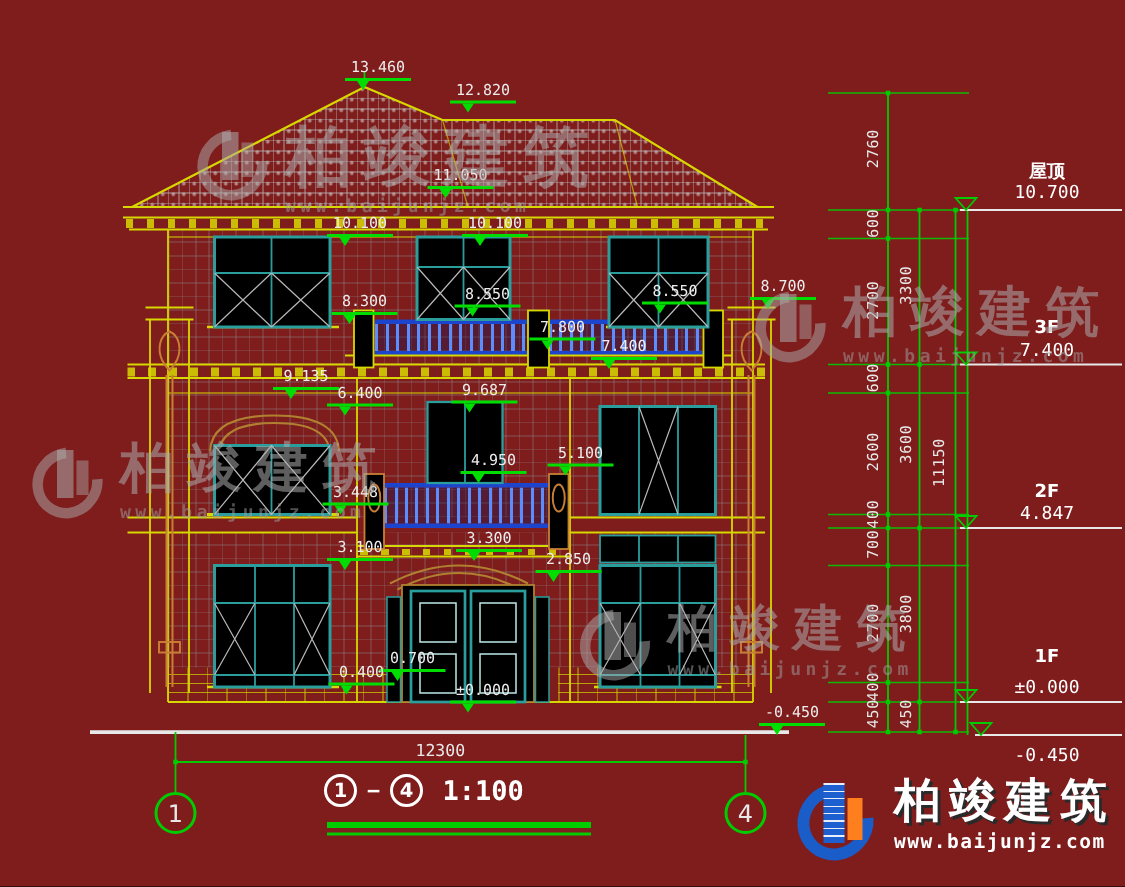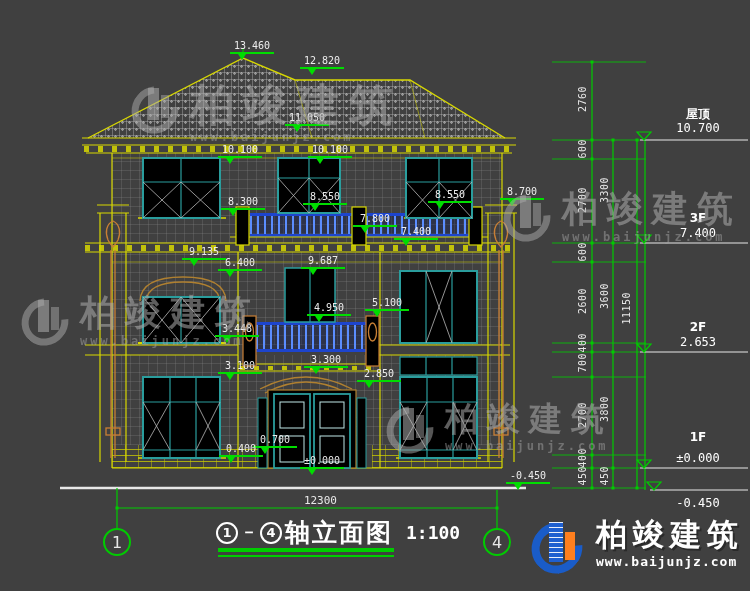--- a/index.html
+++ b/index.html
@@ -1,16 +1,16 @@
 <!DOCTYPE html>
 <html><head>
 <meta charset="utf-8">
 <style>
   html,body{margin:0;padding:0;background:#000;}
-  .canvas{position:relative;width:750px;height:591px;background:#404040;overflow:hidden;
+  .canvas{position:relative;width:750px;height:591px;background:#7f1d1d;overflow:hidden;
           font-family:"DejaVu Sans",sans-serif;}
   .canvas *{box-sizing:border-box;}
 
   
   .hatch{position:absolute;pointer-events:none;}
   .roof-hatch{left:0;top:0;width:750px;height:591px;z-index:5;
     clip-path:polygon(88px 138px,243px 58px,295px 80px,410px 80px,505px 138px);
     background:
       radial-gradient(rgba(215,215,215,.55) 1px, transparent 1.5px),
       repeating-linear-gradient(0deg, rgba(185,185,185,.4) 0 1px, transparent 1px 7px),
@@ -50,21 +50,21 @@
   .elev .ev{display:block;text-align:center;color:#ececec;font:10px "DejaVu Sans Mono",monospace;white-space:nowrap;}
   .elev .eline{display:block;height:2px;background:#00dd00;margin-top:1px;position:relative;}
   .elev .eline::after{content:"";position:absolute;left:8px;top:2px;width:0;height:0;
     border:4px solid transparent;border-top:6px solid #00dd00;}
   .vd{position:absolute;writing-mode:vertical-rl;transform:rotate(180deg);
       font:10px "DejaVu Sans Mono",monospace;color:#e8e8e8;z-index:30;letter-spacing:.5px;}
   .lvl-name{position:absolute;left:650px;width:96px;text-align:center;z-index:30;
       font:bold 12px "DejaVu Sans",sans-serif;color:#fff;}
   .lvl-val{position:absolute;left:650px;width:96px;text-align:center;z-index:30;
       font:12px "DejaVu Sans Mono",monospace;color:#fff;}
-  .bdim{position:absolute;left:277px;top:494px;width:60px;text-align:right;z-index:30;
+  .bdim{position:absolute;left:277px;top:494px;width:60px;text-align:left;z-index:30;
       font:11px "DejaVu Sans Mono",monospace;color:#e8e8e8;}
   .axb{position:absolute;width:28px;height:28px;border:2px solid #00cc00;border-radius:50%;
       color:#e8e8e8;font:16px "DejaVu Sans",sans-serif;display:flex;align-items:center;
       justify-content:center;z-index:30;}
 
   
   .titlebar{position:absolute;left:216px;top:516px;display:flex;align-items:center;gap:3px;
       color:#fff;z-index:35;}
   .tb-circle{width:22px;height:22px;border:2px solid #fff;border-radius:50%;
       font:bold 13px "DejaVu Sans",sans-serif;display:flex;align-items:center;justify-content:center;}
@@ -384,38 +384,37 @@
   <span class="vd" style="left:599px;top:283px">3600</span>
   <span class="vd" style="left:599px;top:396px">3800</span>
   <span class="vd" style="left:599px;top:466px">450</span>
   <span class="vd" style="left:621px;top:292px">11150</span>
 
   <span class="lvl-name" style="top:106px">屋顶</span>
   <span class="lvl-val" style="top:121px">10.700</span>
   <span class="lvl-name" style="top:211px">3F</span>
   <span class="lvl-val" style="top:226px">7.400</span>
   <span class="lvl-name" style="top:320px">2F</span>
-  <span class="lvl-val" style="top:335px">2.653</span>
+  <span class="lvl-val" style="top:335px">4.847</span>
   <span class="lvl-name" style="top:430px">1F</span>
   <span class="lvl-val" style="top:451px">±0.000</span>
   <span class="lvl-val" style="top:496px">-0.450</span>
 
   <span class="bdim">12300</span>
   <div class="axb" style="left:103px;top:528px">
       <span>1</span>
     </div>
   <div class="axb" style="left:483px;top:528px">
       <span>4</span>
     </div>
 
   <div class="titlebar">
     <span class="tb-circle">1</span>
     <span class="tb-dash">－</span>
     <span class="tb-circle">4</span>
-    <span class="tb-name">轴立面图</span>
     <span class="tb-scale">1:100</span>
   </div>
   <div class="tl tl1"></div>
   <div class="tl tl2"></div>
 
   <div class="wm wm1" style="left:128px;top:82px">
     <div class="wlogo">
         <div class="ring"></div>
         <div class="b1"></div>
         <div class="b2"></div>

